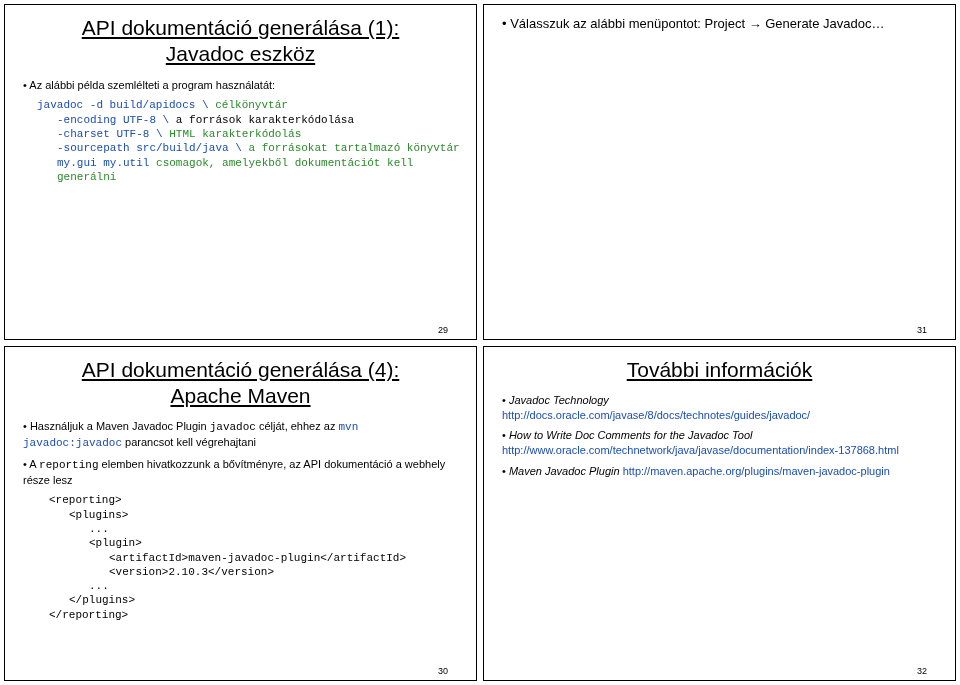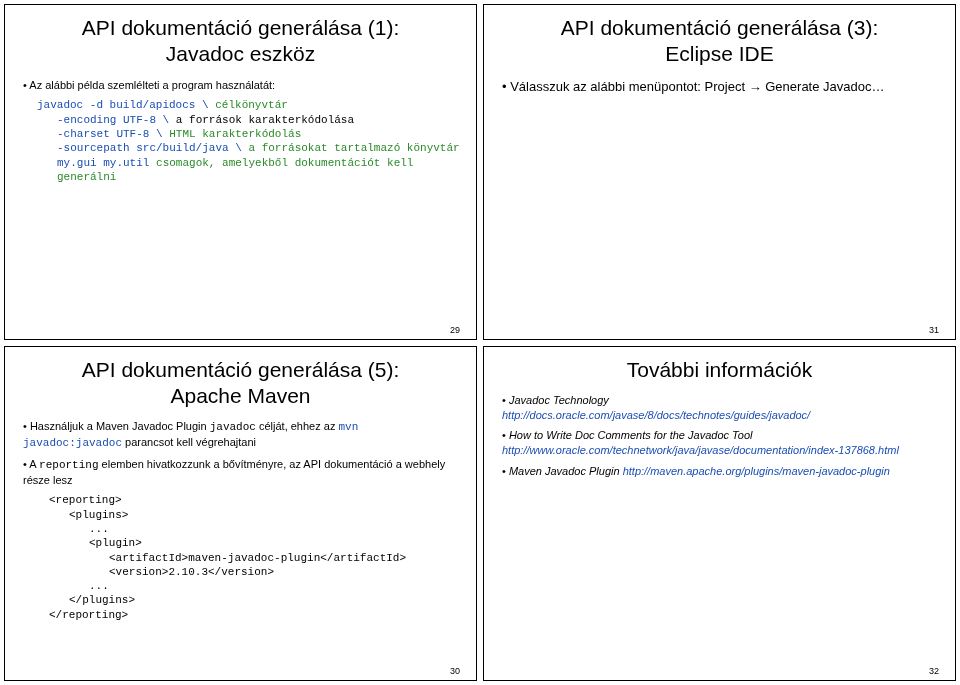--- a/index.html
+++ b/index.html
@@ -20,45 +20,46 @@
     padding: 10px 14px 20px 14px;
     position: relative;
     overflow: hidden;
   }
   .slide h1 {
     text-align: center;
     font-size: 21px;
     font-weight: 400;
     margin-bottom: 10px;
     line-height: 1.25;
+    text-decoration: underline;
   }
   .body {
     font-size: 11px;
     line-height: 1.35;
   }
   ul { list-style: none; padding-left: 4px; }
   li.b1 { margin-bottom: 6px; }
   li.b1::before { content: "• "; }
   .indent { padding-left: 18px; font-family: 'Courier New', monospace; font-size: 11px; line-height: 1.3; }
   .indent .l1 { padding-left: 0; }
   .indent .l2 { padding-left: 20px; }
   .indent .l3 { padding-left: 40px; }
   .indent .l4 { padding-left: 60px; }
   .mono { font-family: 'Courier New', monospace; }
   .blue { color: #1a4db3; }
   .green { color: #2a8a2a; }
   .black { color: #000; }
   .pagenum {
     position: absolute;
     bottom: 4px;
-    right: 16px;
+    right: 28px;
     font-size: 9px;
     color: #000;
   }
-  .link { color: #1a4db3; font-style: italic; }
+  .link { color: #1a4db3; }
 </style>
 </head>
 <body>
 
 <div class="slide">
   <h1>
     <span>API dokumentáció generálása (1):</span><br>
     <span>Javadoc eszköz</span>
   </h1>
   <div class="body">
@@ -70,37 +71,33 @@
       <div class="l2"><span class="blue">-encoding UTF-8 \ </span><span class="black">a források karakterkódolása</span></div>
       <div class="l2"><span class="blue">-charset UTF-8 \ </span><span class="green">HTML karakterkódolás</span></div>
       <div class="l2"><span class="blue">-sourcepath src/build/java \ </span><span class="green">a forrásokat tartalmazó könyvtár</span></div>
       <div class="l2"><span class="blue">my.gui my.util </span><span class="green">csomagok, amelyekből dokumentációt kell generálni</span></div>
     </div>
   </div>
   <div class="pagenum">29</div>
 </div>
 
 <div class="slide">
-  <h1>
-    <span>API dokumentáció generálása (3):</span><br>
-    <span>Eclipse IDE</span>
-  </h1>
   <div class="body">
     <ul>
       <li class="b1" style="font-size:13px;">
         <span>Válasszuk az alábbi menüpontot: Project </span>→<span> Generate Javadoc…</span>
       </li>
     </ul>
   </div>
   <div class="pagenum">31</div>
 </div>
 
 <div class="slide">
   <h1>
-    <span>API dokumentáció generálása (5):</span><br>
+    <span>API dokumentáció generálása (4):</span><br>
     <span>Apache Maven</span>
   </h1>
   <div class="body">
     <ul>
       <li class="b1">
         <span>Használjuk a Maven Javadoc Plugin </span><span class="mono">javadoc</span><span> célját, ehhez az </span><span class="mono blue">mvn javadoc:javadoc</span><span> parancsot kell végrehajtani</span>
       </li>
       <li class="b1">
         <span>A </span><span class="mono">reporting</span><span> elemben hivatkozzunk a bővítményre, az API dokumentáció a webhely része lesz</span>
       </li>

